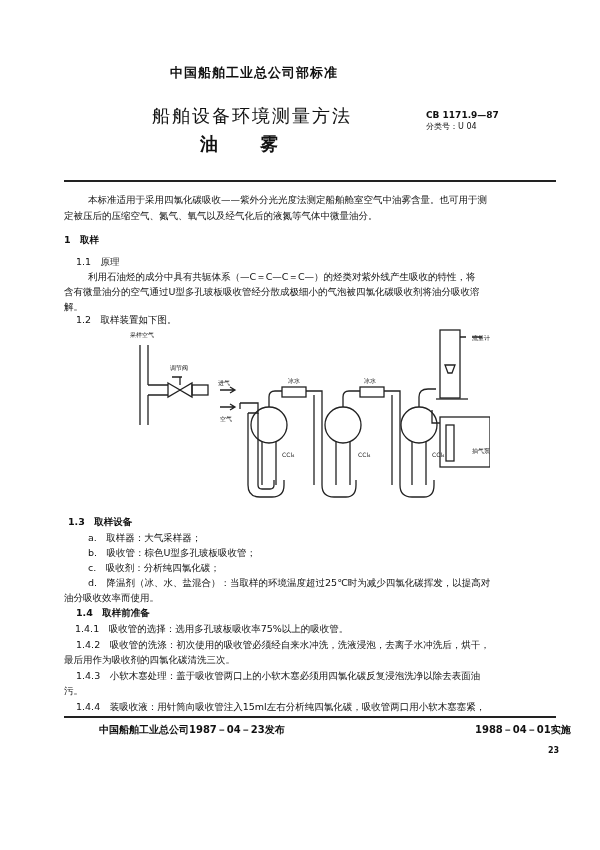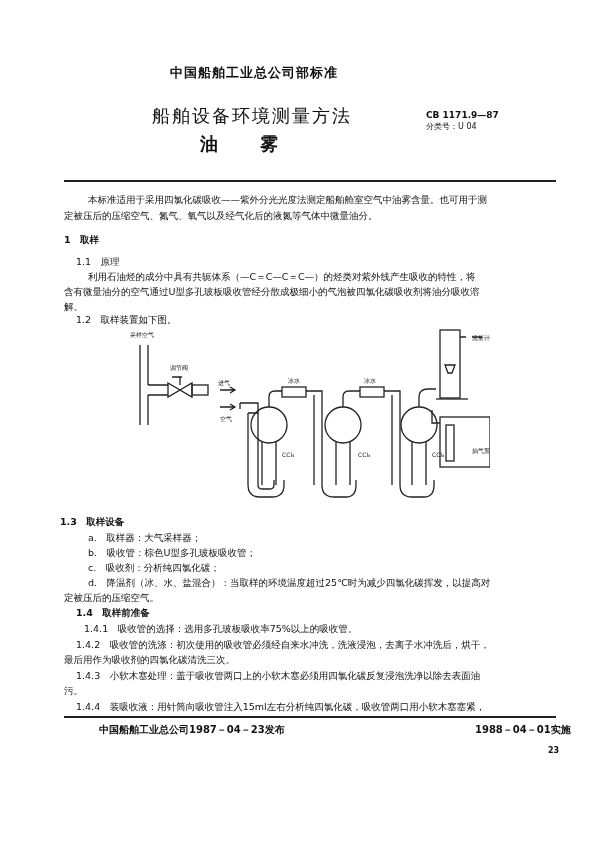--- a/index.html
+++ b/index.html
@@ -98,29 +98,29 @@
       <text x="178" y="58">冰水</text>
       <text x="254" y="58">冰水</text>
       <text x="362" y="15">流量计</text>
       <text x="362" y="128">抽气泵</text>
       <text x="172" y="132">CCl₄</text>
       <text x="248" y="132">CCl₄</text>
       <text x="322" y="132">CCl₄</text>
     </g>
   </svg>
 
-  <div class="abs p sec" style="left:60px; top:514px;text-align:right;">1.3　取样设备</div>
+  <div class="abs p sec" style="left:68px; top:514px;text-align:right;">1.3　取样设备</div>
   <div class="abs p indent" style="top:530px;">a.　取样器：大气采样器；</div>
   <div class="abs p indent" style="top:545px;">b.　吸收管：棕色U型多孔玻板吸收管；</div>
   <div class="abs p indent" style="top:560px;">c.　吸收剂：分析纯四氯化碳；</div>
   <div class="abs p indent" style="top:575px;">d.　降温剂（冰、水、盐混合）：当取样的环境温度超过25℃时为减少四氯化碳挥发，以提高对</div>
-  <div class="abs p left" style="top:590px;">定被压后的压缩空气。</div>
+  <div class="abs p left" style="top:590px;">油分吸收效率而使用。</div>
 
   <div class="abs p sec" style="left:76px; top:605px;">1.4　取样前准备</div>
-  <div class="abs p" style="left:84px; top:621px;">1.4.1　吸收管的选择：选用多孔玻板吸收率75%以上的吸收管。</div>
+  <div class="abs p" style="left:75px; top:621px;">1.4.1　吸收管的选择：选用多孔玻板吸收率75%以上的吸收管。</div>
   <div class="abs p" style="left:76px; top:637px;">1.4.2　吸收管的洗涤：初次使用的吸收管必须经自来水冲洗，洗液浸泡，去离子水冲洗后，烘干，</div>
   <div class="abs p left" style="top:652px;">最后用作为吸收剂的四氯化碳清洗三次。</div>
   <div class="abs p" style="left:76px; top:668px;">1.4.3　小软木塞处理：盖于吸收管两口上的小软木塞必须用四氯化碳反复浸泡洗净以除去表面油</div>
   <div class="abs p left" style="top:683px;">污。</div>
   <div class="abs p" style="left:76px; top:699px;">1.4.4　装吸收液：用针筒向吸收管注入15ml左右分析纯四氯化碳，吸收管两口用小软木塞塞紧，</div>
 
   <div class="abs rule" style="top:716px;"></div>
 
   <div class="abs footer left" style="top:723px;">中国船舶工业总公司1987－04－23发布</div>
   <div class="abs footer" style="left:440px; top:723px;">1988－04－01实施</div>

